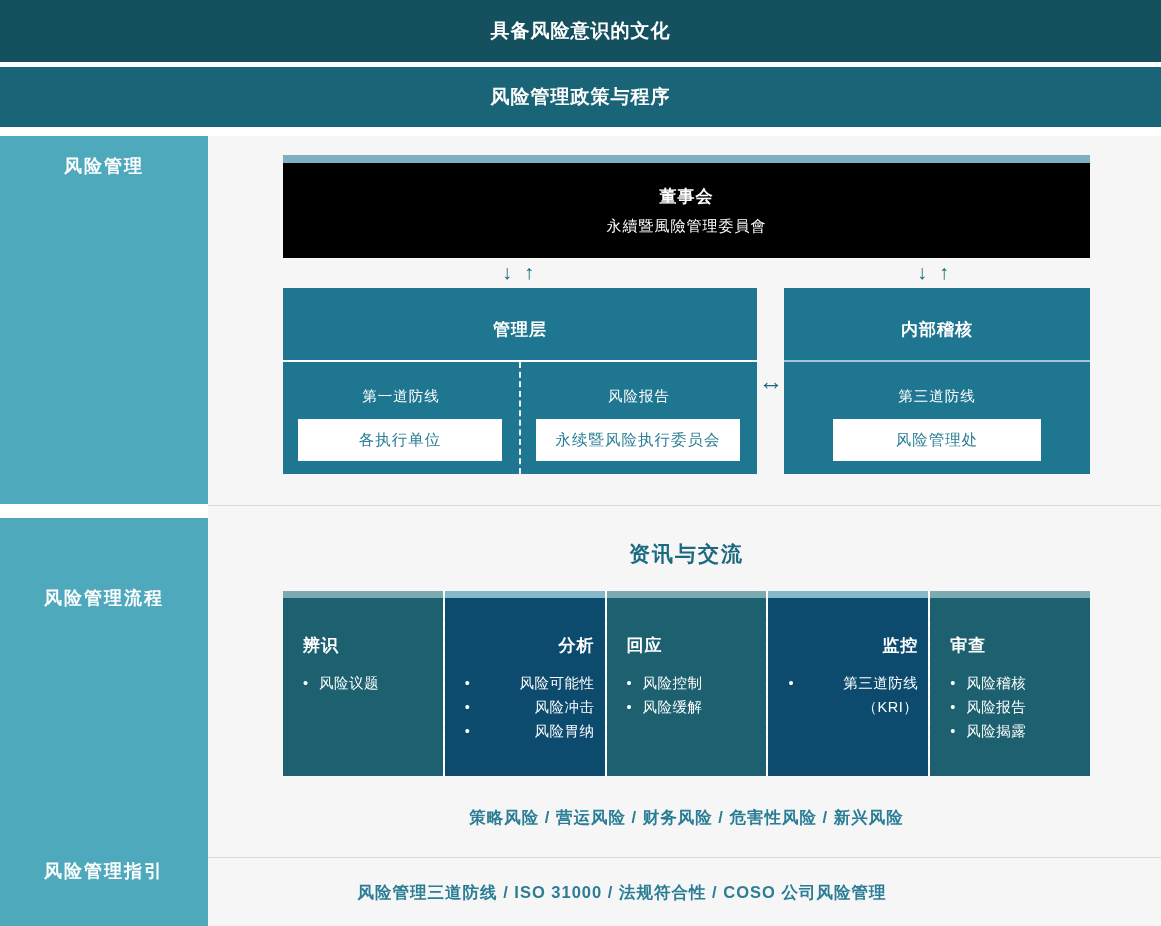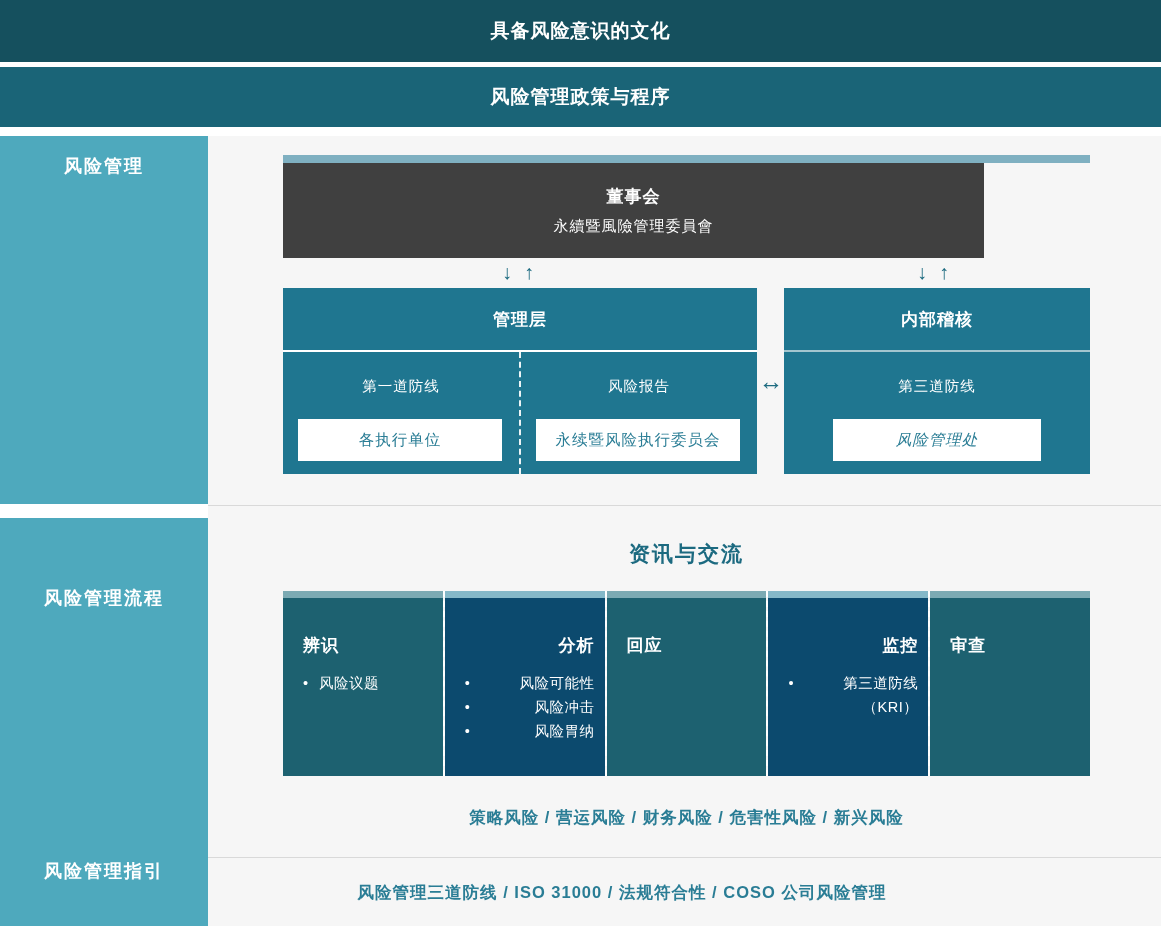--- a/index.html
+++ b/index.html
@@ -21,48 +21,48 @@
 
   
   .side{left:0;width:208px;background:#4ea9bd;display:flex;align-items:flex-start;justify-content:center;
         color:#ffffff;font-size:18px;font-weight:bold;letter-spacing:2px;}
   .side1{top:136px;height:368px;padding-top:18px;}
   .side2{top:518px;height:349px;padding-top:68px;}
   .side3{top:859px;height:67px;}
 
   
   .board-accent{left:283px;top:155px;width:807px;height:8px;background:#7fb0c1;}
-  .board{left:283px;top:163px;width:701px;height:95px;background:#404040;color:#ffffff;
+  .board{left:283px;top:163px;width:807px;height:95px;background:#000000;color:#ffffff;
          display:flex;flex-direction:column;align-items:center;justify-content:center;gap:9px;}
   .board-title{font-size:17px;font-weight:bold;letter-spacing:1px;}
   .board-sub{font-size:15px;font-weight:500;letter-spacing:1px;}
 
   
   .arrow-pair{top:258px;width:70px;height:28px;display:flex;align-items:center;justify-content:center;
               gap:12px;color:#1d6b80;font-size:20px;font-weight:bold;}
   .arrow-pair-left{left:483px;}
   .arrow-pair-right{left:898px;}
   .harrow{left:754px;top:366px;width:34px;height:30px;display:flex;align-items:center;justify-content:center;
           color:#1d6b80;font-size:25px;font-weight:bold;}
 
   
   .panel{background:#1f7690;color:#ffffff;display:flex;flex-direction:column;}
   .panel-mgmt{left:283px;top:288px;width:474px;height:186px;}
   .panel-audit{left:784px;top:288px;width:306px;height:186px;}
   .panel-header{height:62px;display:flex;align-items:center;justify-content:center;
-                font-size:17px;font-weight:bold;letter-spacing:1px;}
+                font-size:17px;font-weight:bold;letter-spacing:1px;margin-top:10px;}
   .panel-rule{height:2px;background:#ffffff;}
   .panel-rule.audit{background:#a3c6cf;}
   .panel-body{flex:1;display:flex;}
   .defense-cell{flex:1;position:relative;display:flex;flex-direction:column;align-items:center;}
   .defense-cell.dashed{border-left:2px dashed rgba(255,255,255,0.92);}
   .defense-label{margin-top:25px;font-size:14.5px;letter-spacing:1px;}
   .unit-box{position:absolute;bottom:13px;left:15px;right:17px;height:42px;background:#ffffff;
             color:#2a7d95;font-size:15.5px;display:flex;align-items:center;justify-content:center;letter-spacing:1px;margin-top:16px;}
-  .panel-audit .unit-box{left:49px;right:49px;font-style:italic;}
+  .panel-audit .unit-box{left:49px;right:49px;}
 
   
   .proc-title{left:283px;top:540px;width:807px;text-align:center;color:#1c6a80;
               font-size:21px;font-weight:bold;letter-spacing:2px;}
   .columns{left:283px;top:591px;width:807px;height:185px;display:flex;}
   .pcol{flex:1;display:flex;flex-direction:column;}
   .pcol + .pcol{border-left:2px dashed rgba(255,255,255,0.95);}
   .pcol-accent{height:7px;}
   .pcol.odd  .pcol-accent{background:#7caab3;}
   .pcol.even .pcol-accent{background:#85b8c8;}
@@ -168,35 +168,44 @@
             <li>风险可能性</li>
             <li>风险冲击</li>
             <li>风险胃纳</li>
           </ul>
       </div>
     </div>
     <div class="pcol odd">
       <div class="pcol-accent"></div>
       <div class="pcol-body">
         <div class="pcol-header">回应</div>
+        <ul class="pcol-list">
+            <li>风险控制</li>
+            <li>风险缓解</li>
+          </ul>
       </div>
     </div>
     <div class="pcol even">
       <div class="pcol-accent"></div>
       <div class="pcol-body">
         <div class="pcol-header">监控</div>
         <ul class="pcol-list">
             <li>第三道防线（KRI）</li>
           </ul>
       </div>
     </div>
     <div class="pcol odd">
       <div class="pcol-accent"></div>
       <div class="pcol-body">
         <div class="pcol-header">审查</div>
+        <ul class="pcol-list">
+            <li>风险稽核</li>
+            <li>风险报告</li>
+            <li>风险揭露</li>
+          </ul>
       </div>
     </div>
   </div>
 
   <div class="abs risk-types">策略风险 / 营运风险 / 财务风险 / 危害性风险 / 新兴风险</div>
 
   <div class="abs guidelines">风险管理三道防线 / ISO 31000 / 法规符合性 / COSO 公司风险管理</div>
 
 </div>
 

